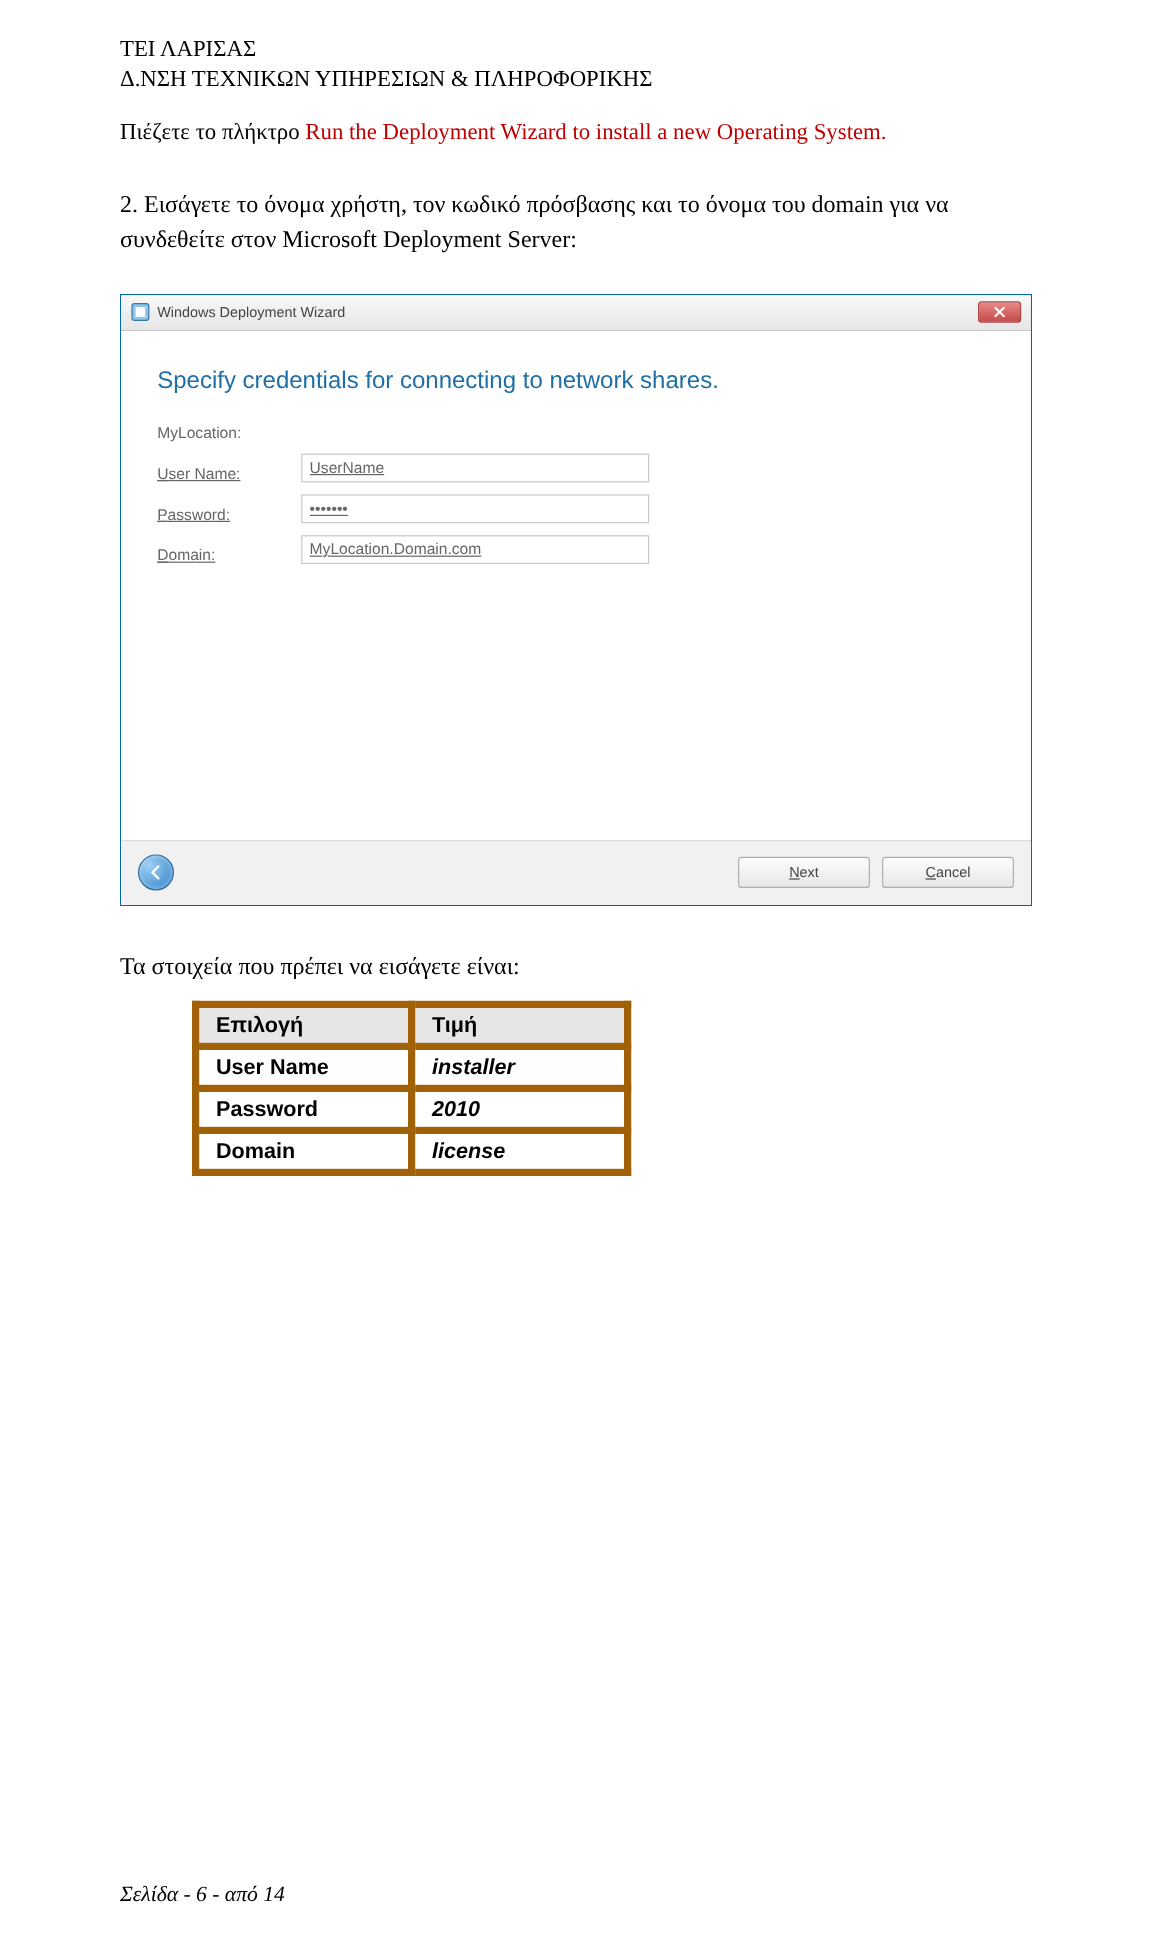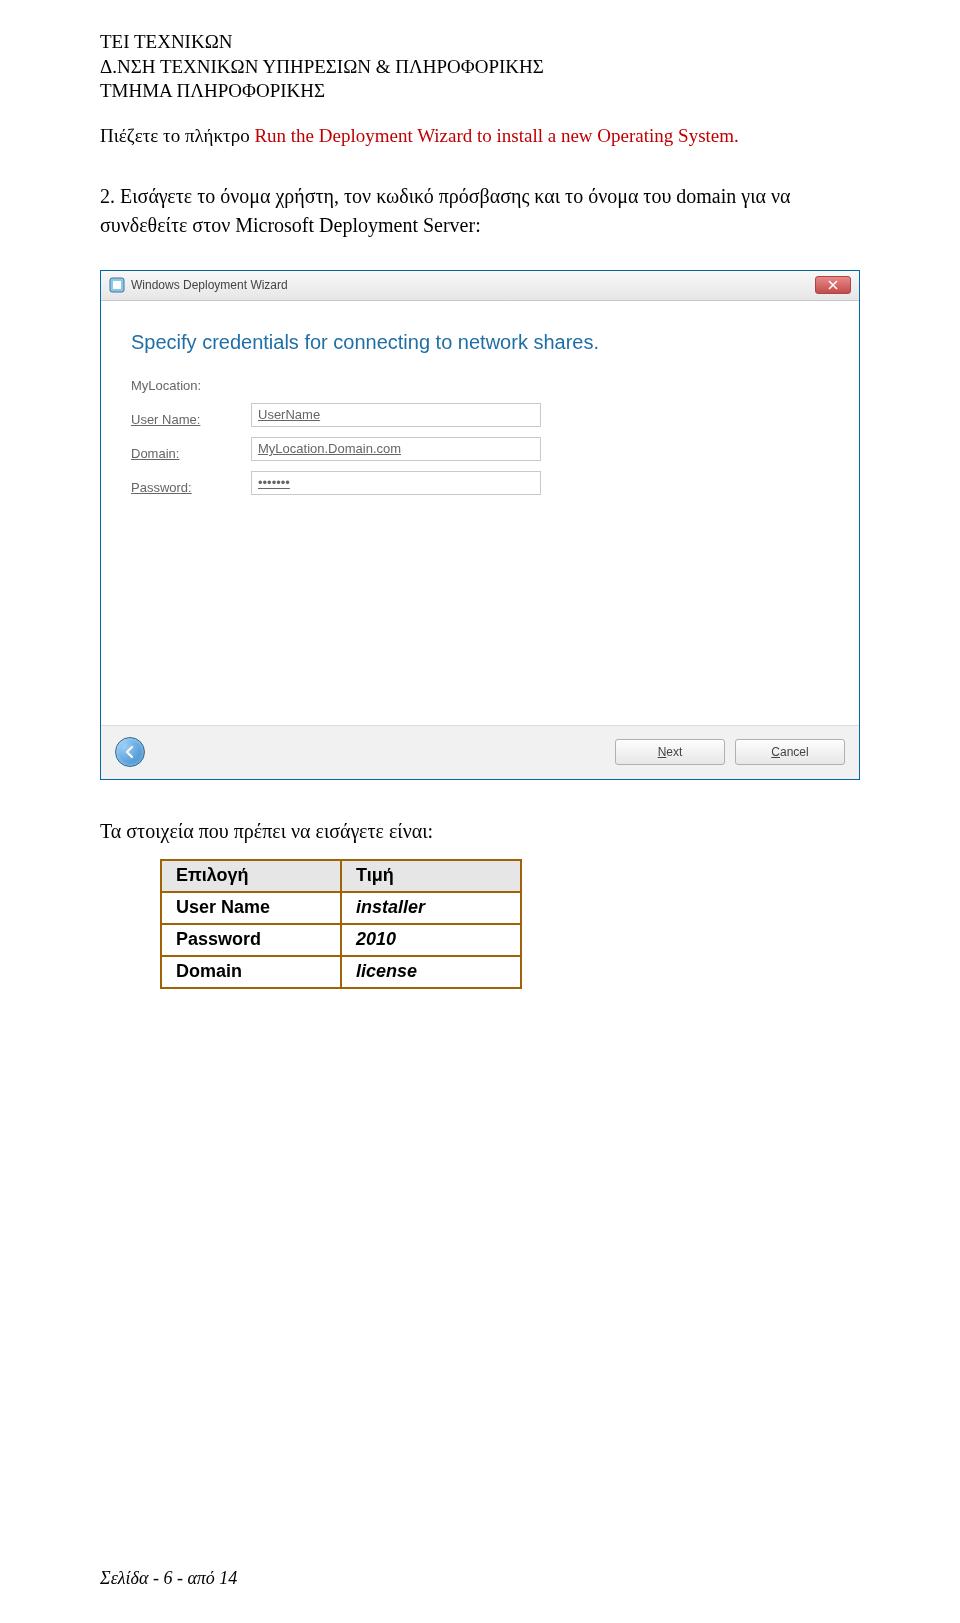--- a/index.html
+++ b/index.html
@@ -136,21 +136,21 @@
   }
 
   
   .cred-table {
     border-collapse: collapse;
     margin-left: 60px;
     font-family: Arial, Helvetica, sans-serif;
     font-size: 18px;
   }
   .cred-table td, .cred-table th {
-    border: 2px solid #a16207;
+    border: 6px solid #a16207;
     padding: 4px 14px;
     text-align: left;
     height: 32px;
   }
   .cred-table th {
     background: #e6e6e6;
     font-weight: bold;
   }
   .cred-table td.key {
     background: #fff;
@@ -169,23 +169,22 @@
     left: 100px;
     bottom: 34px;
     font-size: 18px;
     font-style: italic;
   }
 </style>
 </head>
 <body>
 
 <div class="header-block">
-  <div>ΤΕΙ ΤΕΧΝΙΚΩΝ</div>
+  <div>ΤΕΙ ΛΑΡΙΣΑΣ</div>
   <div>Δ.ΝΣΗ ΤΕΧΝΙΚΩΝ ΥΠΗΡΕΣΙΩΝ &amp; ΠΛΗΡΟΦΟΡΙΚΗΣ</div>
-  <div>ΤΜΗΜΑ ΠΛΗΡΟΦΟΡΙΚΗΣ</div>
 </div>
 
 <p class="sentence1">
   <span>Πιέζετε το πλήκτρο </span><span class="highlight">Run the  Deployment Wizard to install a new Operating System.</span><span></span>
 </p>
 
 <p class="sentence2">2.  Εισάγετε το όνομα χρήστη, τον κωδικό πρόσβασης και το όνομα του domain για να συνδεθείτε στον Microsoft Deployment Server:</p>
 
 <div class="dialog-wrap">
   <div class="titlebar">
@@ -211,27 +210,27 @@
     </div>
     <div class="form-area">
       <div class="cred-label">MyLocation:</div>
 
       <div class="form-row">
         <div class="lbl"><span class="ul">U</span><span>ser Name:</span></div>
         <input class="field" type="text" value="UserName" style="">
       </div>
 
       <div class="form-row">
+        <div class="lbl"><span class="ul">P</span><span>assword:</span></div>
+        <input class="field" type="text" value="•••••••" style="">
+      </div>
+
+      <div class="form-row">
         <div class="lbl"><span class="ul">D</span><span>omain:</span></div>
         <input class="field" type="text" value="MyLocation.Domain.com" style="">
-      </div>
-
-      <div class="form-row">
-        <div class="lbl"><span class="ul">P</span><span>assword:</span></div>
-        <input class="field" type="text" value="•••••••" style="">
       </div>
 
       <div class="form-spacer"></div>
     </div>
 
     <div class="button-bar">
       <div class="back-circle">
         <svg viewBox="0 0 16 16">
             <path d="M10 3 L5 8 L10 13" stroke="#fff" stroke-width="2" fill="none" stroke-linecap="round" stroke-linejoin="round"></path>
           </svg>

